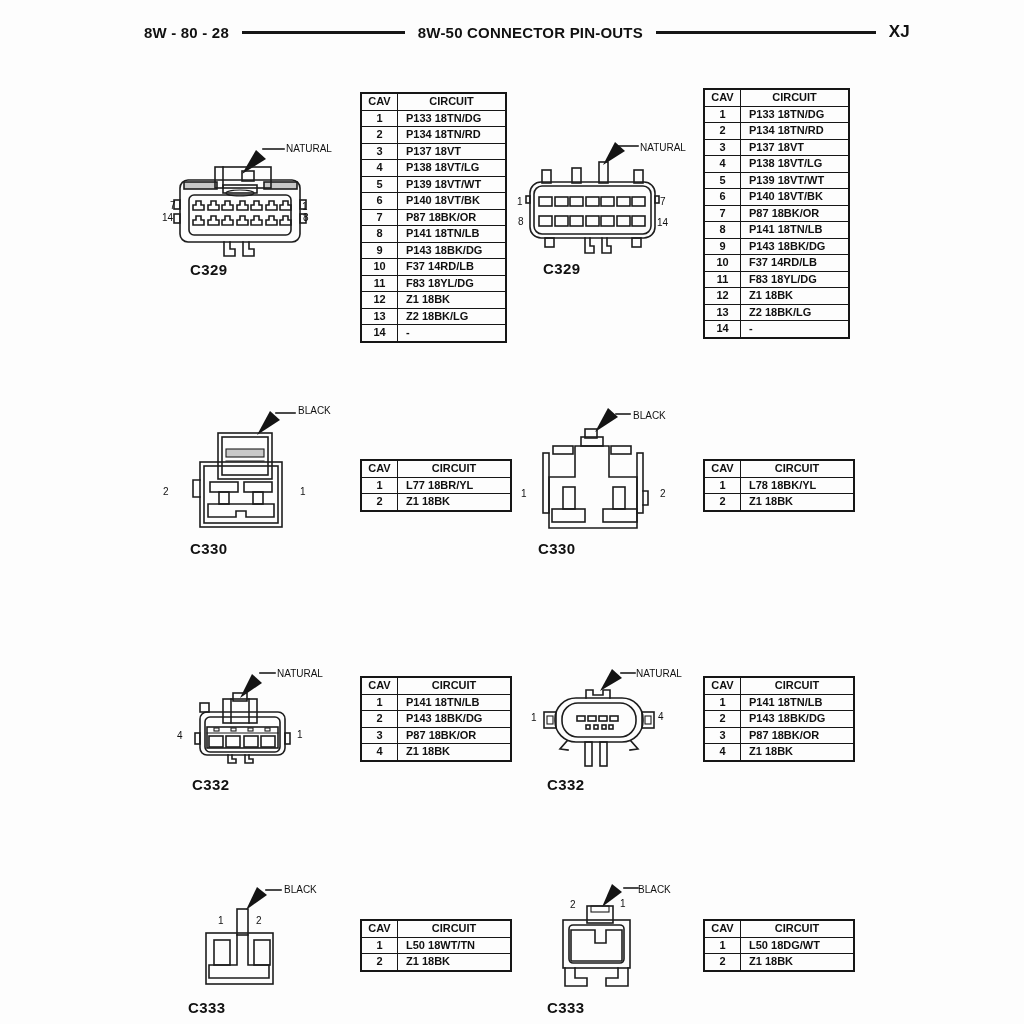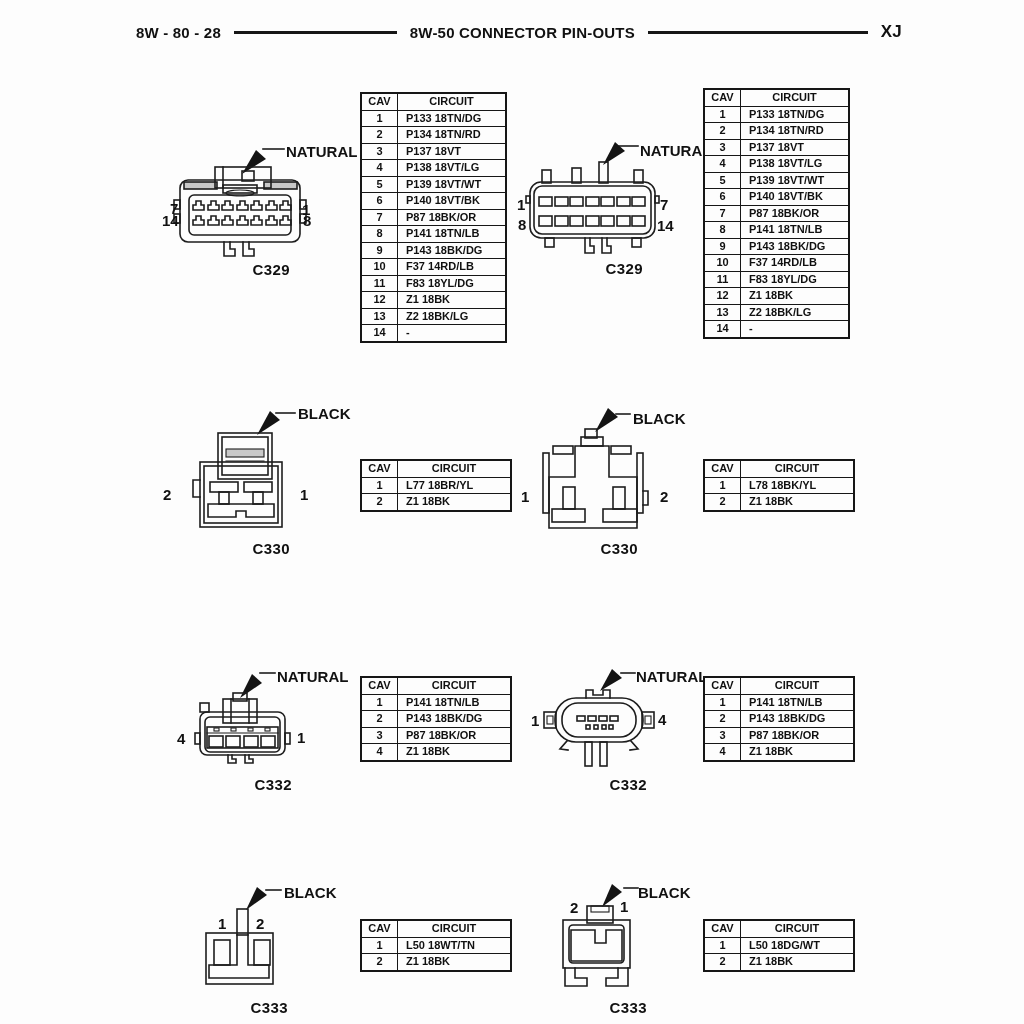--- a/index.html
+++ b/index.html
@@ -1,35 +1,35 @@
 <!DOCTYPE html>
 <html><head>
 <meta charset="utf-8">
 <style>
   html,body{margin:0;padding:0;background:#e8e8e8;}
   .page{position:relative;width:1024px;height:1024px;background:#fdfdfd;overflow:hidden;
         font-family:"Liberation Sans",sans-serif;color:#111;}
   
-  .hdr{position:absolute;left:136px;top:22px;width:766px;height:20px;display:flex;align-items:center;gap:13px;}
+  .hdr{position:absolute;left:144px;top:22px;width:766px;height:20px;display:flex;align-items:center;gap:13px;}
   .hdr .txt{font-weight:bold;font-size:15px;letter-spacing:.2px;white-space:nowrap;}
   .hdr .model{font-size:17px;text-align:center;}
   .hdr .rule{height:3px;background:#161616;flex:1;}
   .hdr .rule.r2{flex:1.35;}
   
   .grp{position:absolute;inset:0;}
   
   .fig{position:absolute;}
   .fig *{stroke:#1d1d1d;stroke-width:1.6;fill:none;stroke-linejoin:miter;stroke-linecap:square;}
   .fig .arr{fill:#141414;stroke:none;}
   .fig .shade{fill:#c9c9c9;}
   .fig .wf{fill:#fdfdfd;}
   .fig .thin{stroke-width:1.1;}
   
-  .lbl{position:absolute;font-weight:bold;font-size:15px;white-space:nowrap;text-align:right;}
-  .cname{position:absolute;font-weight:bold;font-size:15px;width:100px;text-align:right;letter-spacing:.4px;}
+  .lbl{position:absolute;font-weight:normal;font-size:10px;white-space:nowrap;text-align:right;}
+  .cname{position:absolute;font-weight:bold;font-size:15px;width:100px;text-align:left;letter-spacing:.4px;}
   
   table.pin{position:absolute;border-collapse:collapse;background:#fdfdfd;border:2.2px solid #161616;}
   .pin th,.pin td{border:1.5px solid #161616;font-family:"Liberation Sans",sans-serif;
        font-weight:bold;font-size:11px;color:#101010;height:15.5px;padding:0;line-height:1;}
   .pin .cav{width:35px;text-align:center;}
   .pin th.cir{width:104px;text-align:center;}
   .pin td.cir{width:104px;text-align:left;padding-left:8px;}
   .pin.w1 th.cir,.pin.w1 td.cir{width:99px;}
   
   .t-c329l{left:360px;top:92px;}  .t-c329r{left:703px;top:88px;}

